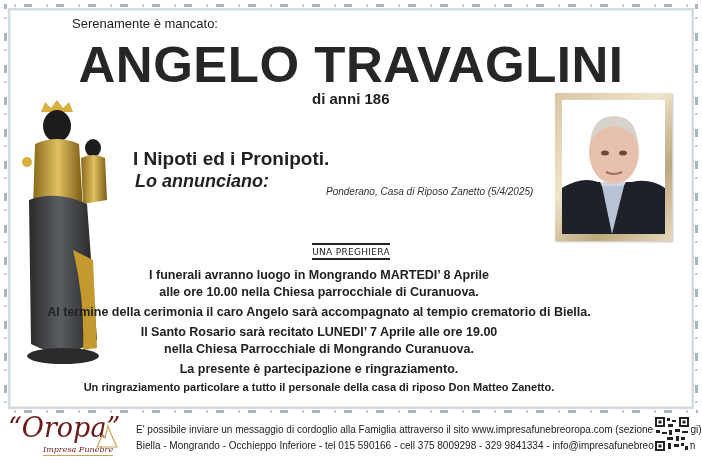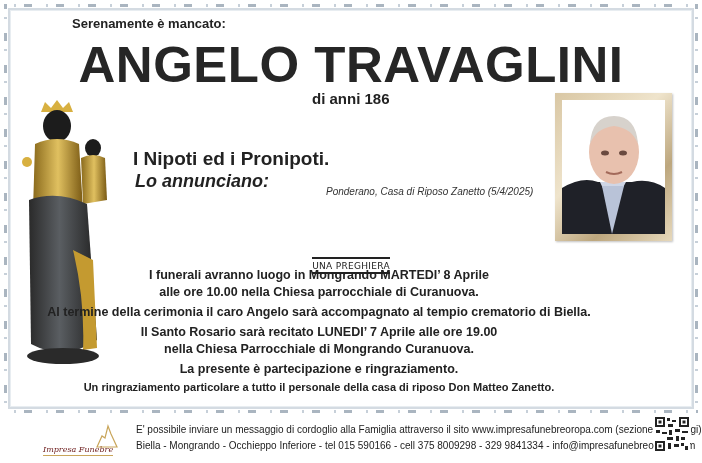--- a/index.html
+++ b/index.html
@@ -13,36 +13,36 @@
     box-shadow: inset 0 0 0 1px #e8edf1;
   }
   .frame::before {
     content: ""; position: absolute; left: -6px; top: -6px; right: -6px; bottom: -6px;
     background:
       repeating-linear-gradient(90deg, transparent 0 10px, #c7d0d9 10px 12px, transparent 12px 20px, #aab5c0 20px 28px, transparent 28px 32px) top / 100% 3px no-repeat,
       repeating-linear-gradient(90deg, transparent 0 10px, #c7d0d9 10px 12px, transparent 12px 20px, #aab5c0 20px 28px, transparent 28px 32px) bottom / 100% 3px no-repeat,
       repeating-linear-gradient(0deg, transparent 0 10px, #c7d0d9 10px 12px, transparent 12px 20px, #aab5c0 20px 28px, transparent 28px 32px) left / 3px 100% no-repeat,
       repeating-linear-gradient(0deg, transparent 0 10px, #c7d0d9 10px 12px, transparent 12px 20px, #aab5c0 20px 28px, transparent 28px 32px) right / 3px 100% no-repeat;
   }
-  .intro { position: absolute; left: 72px; top: 16px; font-size: 13px; font-weight: bold; color: #222; }
+  .intro { position: absolute; left: 72px; top: 16px; font-size: 13px; font-weight: normal; color: #222; }
   .name { position: absolute; left: 0; width: 702px; top: 36px; text-align: center; font-size: 50px; font-weight: bold; letter-spacing: 0.5px; color: #262626; transform: scaleX(1.02); }
   .age { position: absolute; left: 312px; top: 90px; font-size: 15px; font-weight: bold; }
   .announce-label { position: absolute; left: 135px; top: 131px; font-size: 18px; font-weight: bold; font-style: italic; margin-top: 40px; }
   .announce-names { position: absolute; left: 133px; top: 148px; font-size: 19px; font-weight: bold; }
   .place { position: absolute; left: 326px; top: 186px; font-size: 10px; font-style: italic; color: #333; }
   .statue { position: absolute; left: 13px; top: 100px; width: 100px; height: 270px; }
   .photo-frame {
     position: absolute; left: 555px; top: 93px; width: 117px; height: 148px;
     background: linear-gradient(135deg, #d9c7a4, #efe4cc 40%, #bda77e 70%, #e6d8bb);
     box-shadow: 1px 1px 2px rgba(0,0,0,0.25);
   }
   .photo {
     position: absolute; left: 7px; top: 7px; width: 103px; height: 134px; background: #ffffff; overflow: hidden;
   }
-  .prayer { position: absolute; left: 312px; top: 257px; width: 78px; text-align: center; font-size: 9px; font-family: "DejaVu Sans", sans-serif; border-top: 2px solid #222; border-bottom: 2px solid #222; padding: 2px 0 1px; letter-spacing: 0.3px; }
+  .prayer { position: absolute; left: 312px; top: 243px; width: 78px; text-align: center; font-size: 9px; font-family: "DejaVu Sans", sans-serif; border-top: 2px solid #222; border-bottom: 2px solid #222; padding: 2px 0 1px; letter-spacing: 0.3px; }
   .line { position: absolute; left: 0; width: 638px; text-align: center; font-size: 12.5px; font-weight: bold; color: #222; }
   .line.big { font-size: 11px; }
   .footer-text { position: absolute; left: 136px; font-size: 10px; color: #222; }
   .logo { position: absolute; left: 8px; top: 414px; width: 110px; height: 48px; }
   .logo-title { position: absolute; left: 0; top: -2px; font-family: "DejaVu Serif", serif; font-style: italic; font-size: 27px; color: #6b1a1a; }
   .logo-sub { position: absolute; left: 4px; top: 31px; font-family: "DejaVu Serif", serif; font-style: italic; font-size: 8px; color: #6b1a1a; border-bottom: 1px solid #c9a55a; padding-bottom: 1px; margin-left: 31px; }
   .qr { position: absolute; left: 654px; top: 416px; width: 36px; height: 36px; }
 </style>
 </head>
 <body>
@@ -100,20 +100,21 @@
 
 <div class="line" style="top:268px;">I funerali avranno luogo in Mongrando MARTEDI’ 8 Aprile</div>
 <div class="line" style="top:285px;">alle ore 10.00 nella Chiesa parrocchiale di Curanuova.</div>
 <div class="line" style="top:305px;">Al termine della cerimonia il caro Angelo sarà accompagnato al tempio crematorio di Biella.</div>
 <div class="line" style="top:325px;">Il Santo Rosario sarà recitato LUNEDI’ 7 Aprile alle ore 19.00</div>
 <div class="line" style="top:342px;">nella Chiesa Parrocchiale di Mongrando Curanuova.</div>
 <div class="line" style="top:362px;">La presente è partecipazione e ringraziamento.</div>
 <div class="line big" style="top:381px;">Un ringraziamento particolare a tutto il personale della casa di riposo Don Matteo Zanetto.</div>
 
 <div class="logo">
+  <div class="logo-title">“<span>Oropa</span>”</div>
   <div class="logo-sub">Impresa Funebre</div>
   <svg style="position:absolute;left:88px;top:8px;" width="22" height="26" viewBox="0 0 22 26">
     <path d="M1 25 L6 14 L9 16 L12 4 L15 12 L21 25 Z" fill="none" stroke="#c9a55a" stroke-width="1.2"></path>
   </svg>
 </div>
 
 <div class="footer-text" style="top:424px;">E' possibile inviare un messaggio di cordoglio alla Famiglia attraverso il sito www.impresafunebreoropa.com (sezione Necrologi)</div>
 <div class="footer-text" style="top:440px;">Biella - Mongrando - Occhieppo Inferiore - tel 015 590166 - cell 375 8009298 - 329 9841334 - info@impresafunebreoropa.com</div>
 
 <svg class="qr" viewBox="0 0 36 36">

